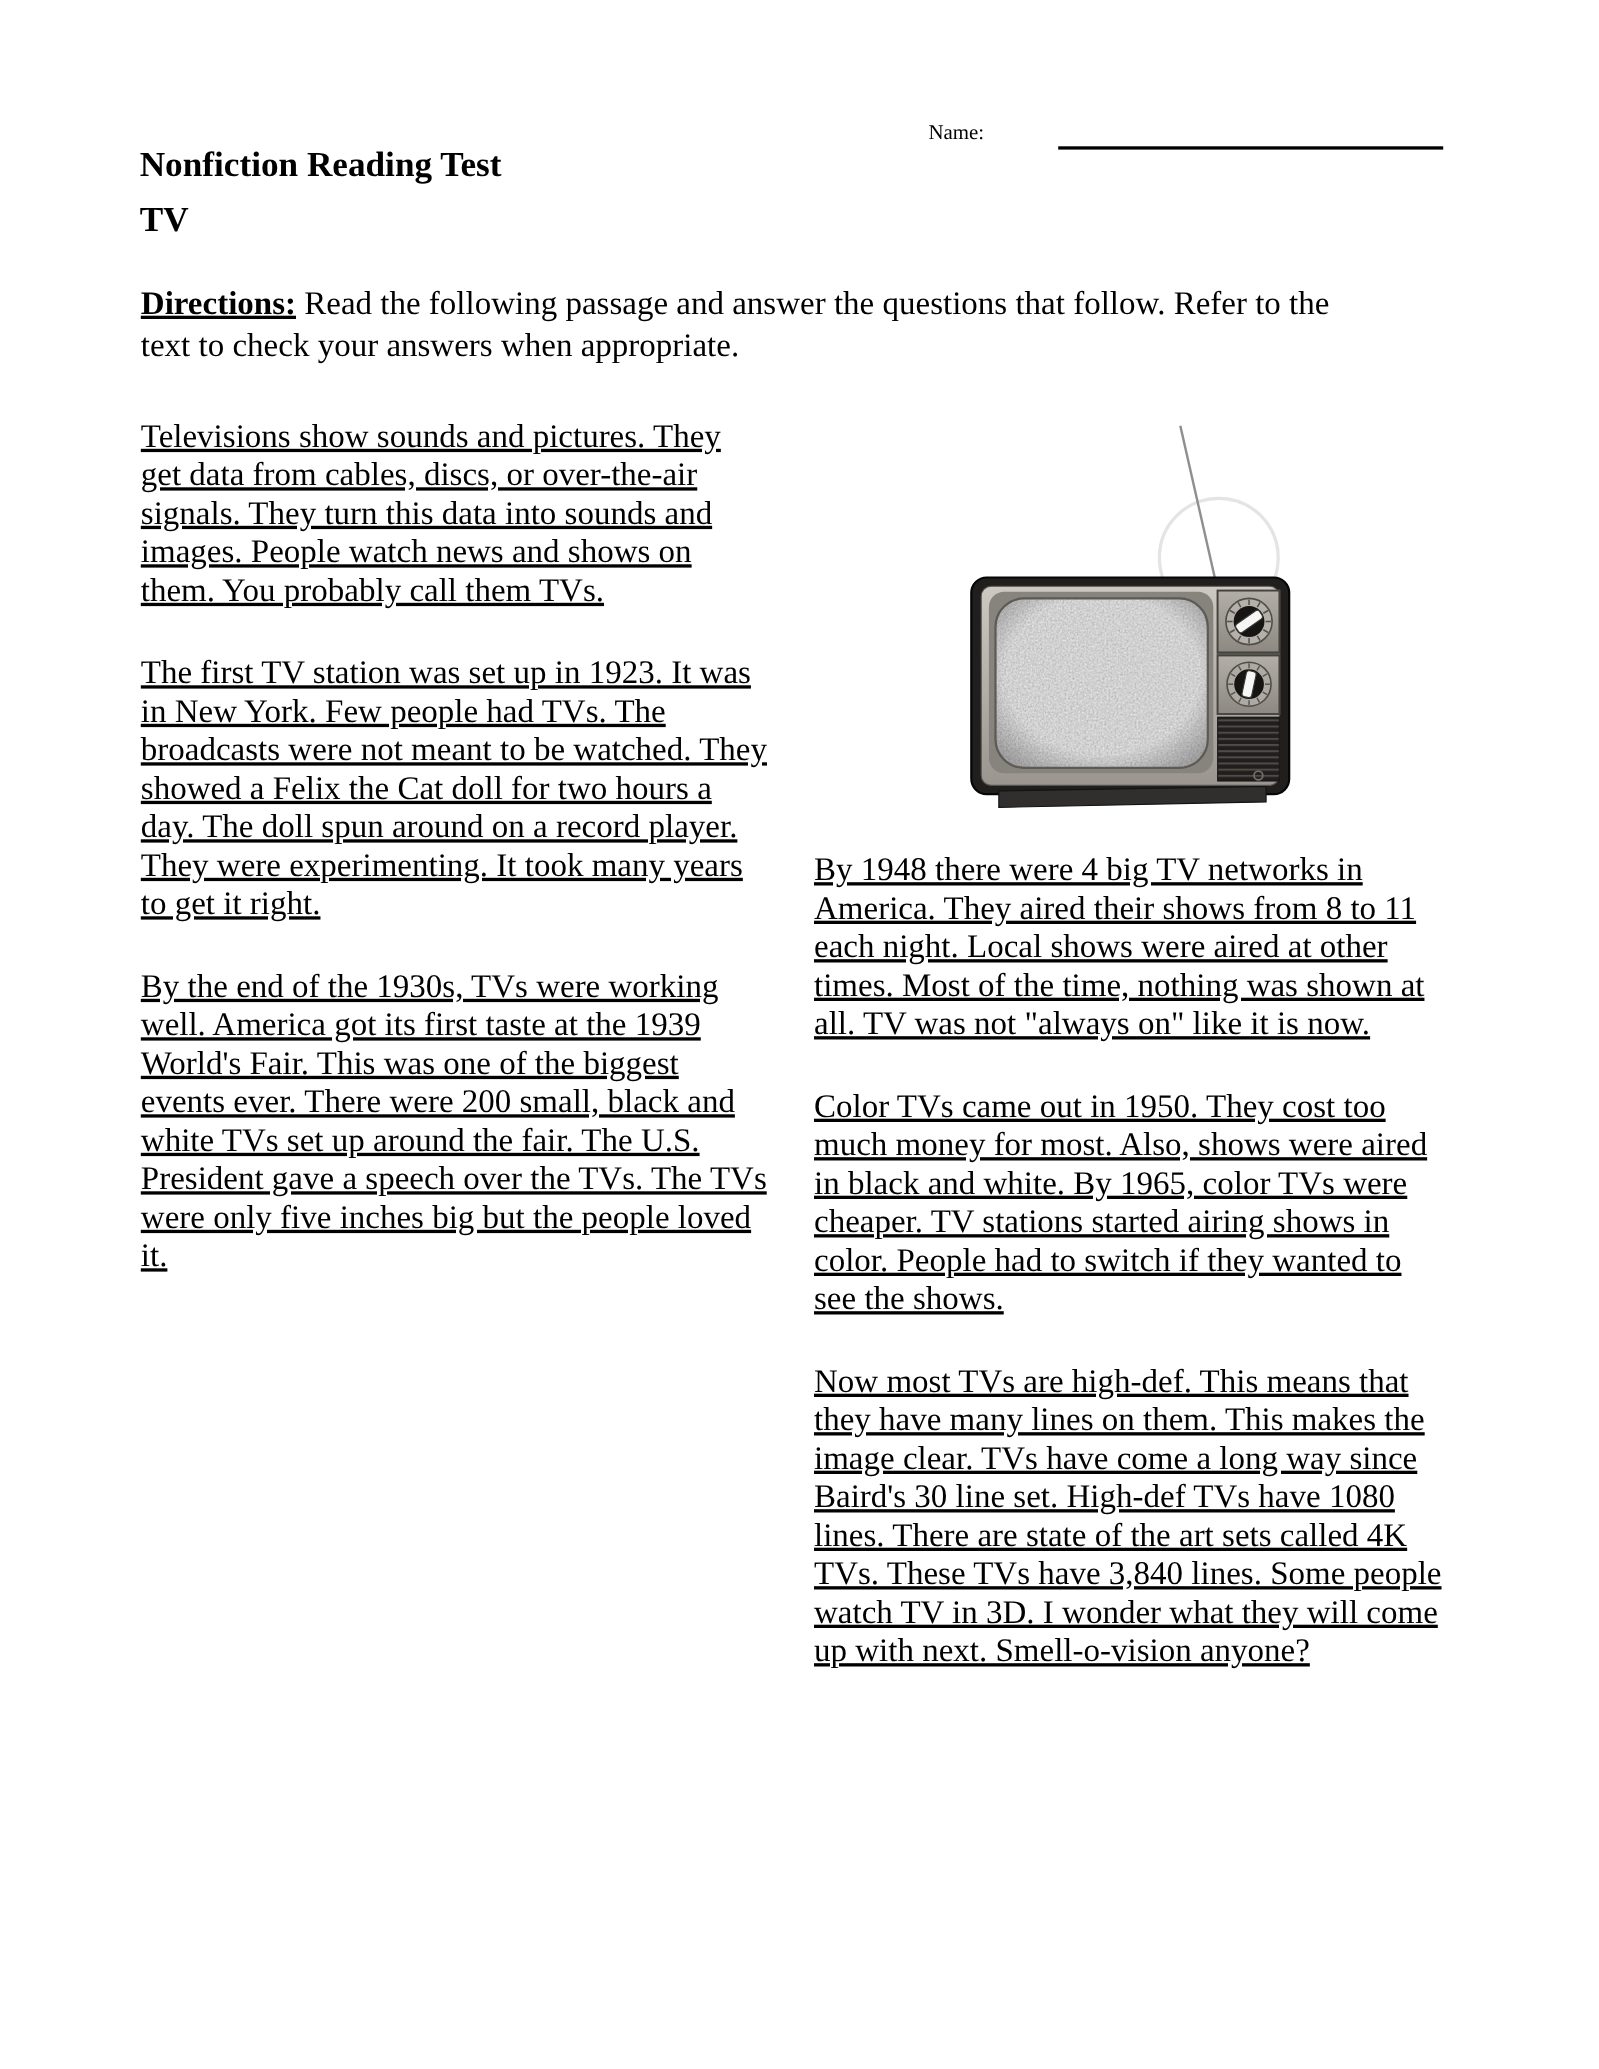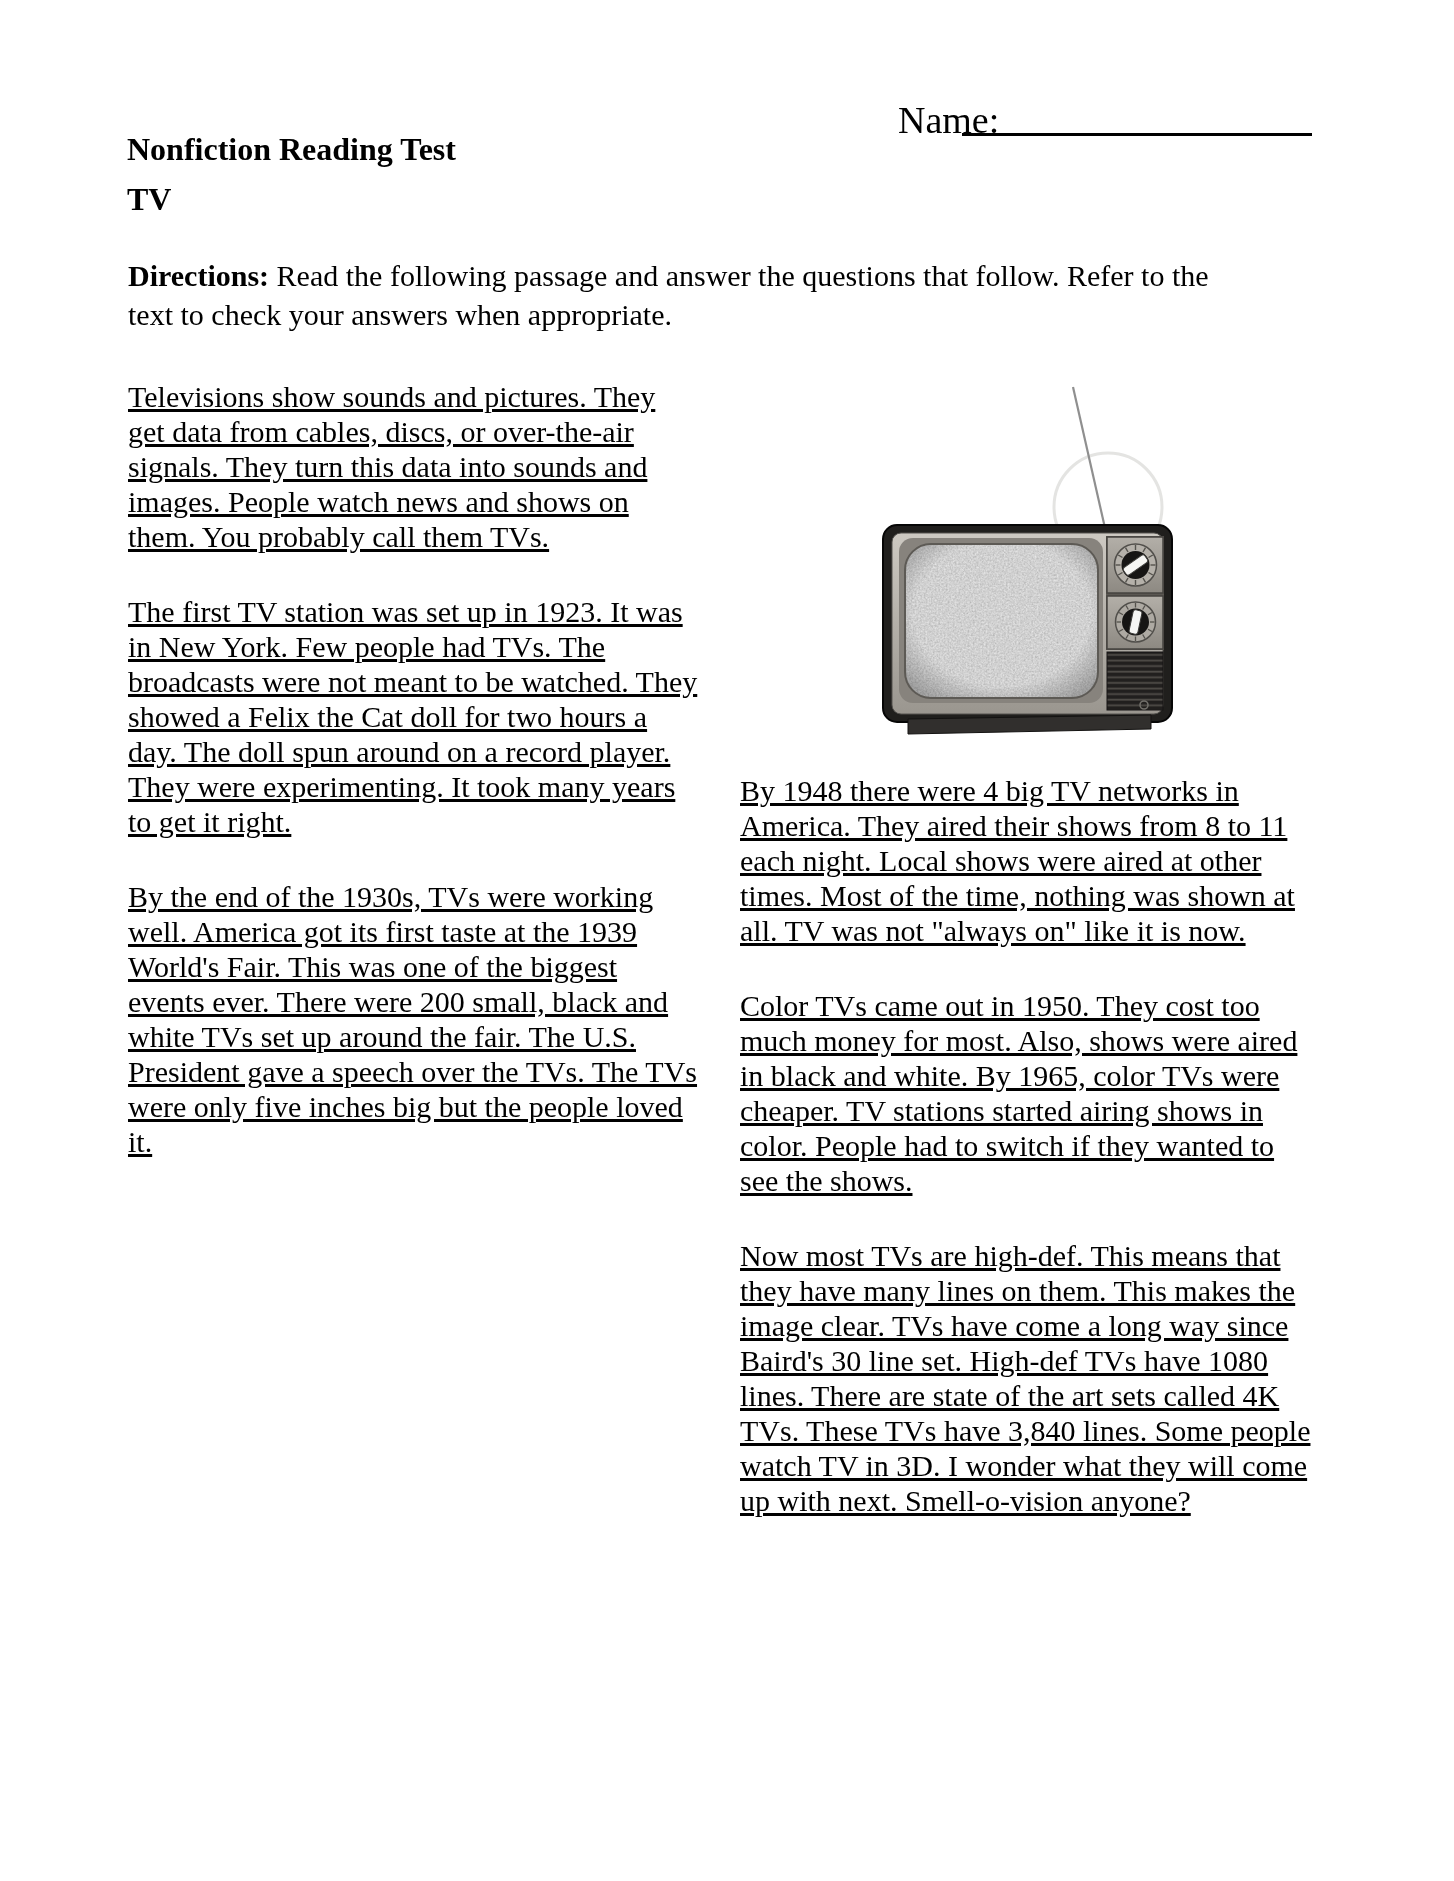--- a/index.html
+++ b/index.html
@@ -4,27 +4,27 @@
 <style>
   html,body{margin:0;padding:0;}
   body{
     width:1454px;height:1881px;position:relative;
     background:#ffffff;color:#000000;
     font-family:"Liberation Serif","DejaVu Serif",serif;
     -webkit-font-smoothing:antialiased;
   }
   .abs{position:absolute;}
   
-  .name-label{left:898px;top:103px;font-size:38px;line-height:35px;}
+  .name-label{left:844px;top:103px;font-size:19px;line-height:35px;}
   .name-line{left:962px;top:100px;width:350px;height:33px;border-bottom:3px solid #000;}
   
   .title{left:127px;top:124px;font-size:32px;line-height:50px;font-weight:bold;margin:0;}
   
   .directions{left:128px;top:256px;width:1100px;font-size:30px;line-height:39px;margin:0;}
-  .directions strong{font-weight:bold;}
+  .directions strong{font-weight:bold;text-decoration:underline;}
   
   .col{font-size:30px;line-height:35px;text-align:left;text-decoration:underline;}
   .col p{margin:0 0 40px 0;}
   .col-left{left:128px;top:379px;width:570px;}
   .col-right{left:740px;top:773px;width:578px;}
   
   .tv-wrap{left:855px;top:378px;width:330px;height:360px;}
 </style>
 </head>
 <body>

